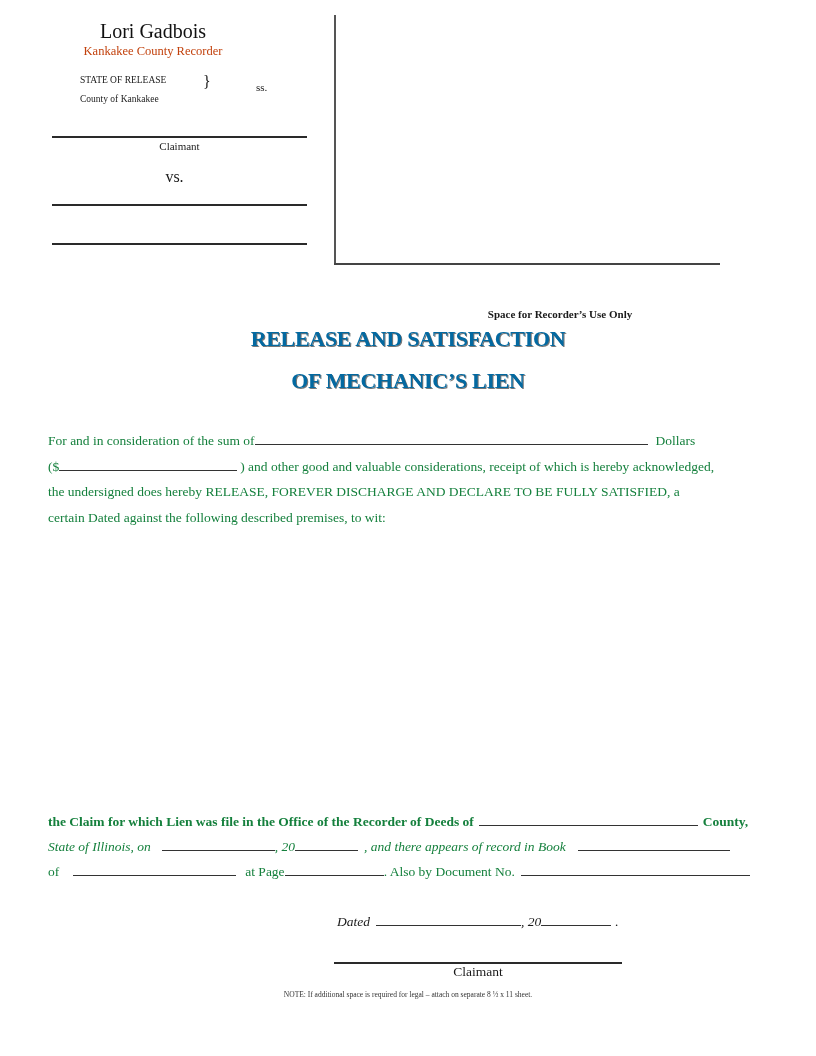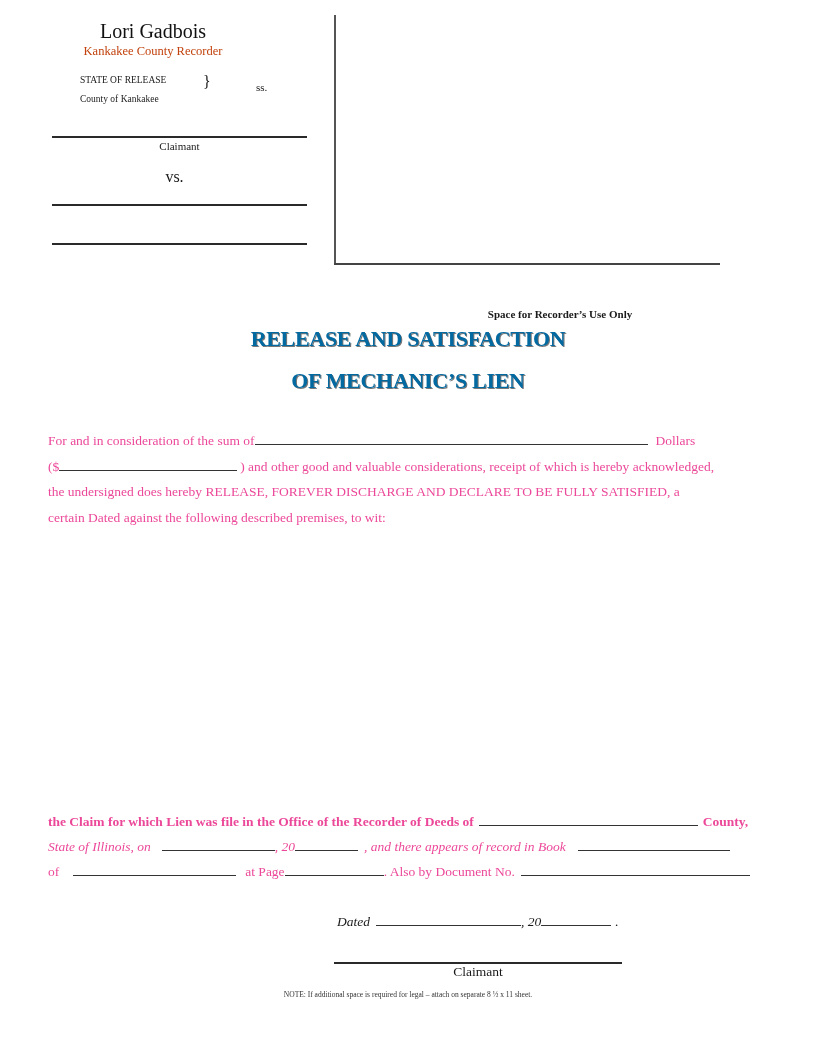--- a/index.html
+++ b/index.html
@@ -11,21 +11,21 @@
   .recorder-title { left: 0; width: 306px; top: 44px; text-align: center; font-size: 12.5px; color: #c2410c; }
   .state { left: 80px; top: 75px; font-size: 9.5px; }
   .county { left: 80px; top: 94px; font-size: 9.5px; }
   .brace { left: 203px; top: 74px; font-size: 16px; line-height: 16px; }
   .ss { left: 216px; top: 81px; font-size: 11px; margin-left: 40px; }
   .claimant-top { left: 52px; width: 255px; top: 140px; text-align: center; font-size: 11px; }
   .vs { left: 52px; width: 245px; top: 168px; text-align: center; font-size: 16px; }
   .recorder-space { left: 440px; width: 240px; top: 264px; text-align: center; font-size: 11px; font-weight: bold; margin-top: 44px; }
   .title { left: 0; width: 816px; text-align: center; font-size: 22px; font-weight: bold;
            text-shadow: 1px 1px 0 #777; letter-spacing: -0.3px; color: #0369a1; }
-  .body-line { left: 48px; font-size: 13.5px; white-space: nowrap; color: #ec4899; }
+  .body-line { left: 48px; font-size: 13.5px; white-space: nowrap; color: #15803d; }
   .blank { display: inline-block; border-bottom: 1.5px solid #333; height: 12px; vertical-align: baseline; }
   .note { left: 0; width: 816px; top: 990px; text-align: center; font-size: 7.5px; color: #333; }
   .dated { left: 337px; top: 913px; font-size: 13.5px; white-space: nowrap; font-style: italic; }
   .claimant-bottom { left: 334px; width: 288px; top: 964px; text-align: center; font-size: 13.5px; }
 </style>
 </head>
 <body>
 
 <div class="abs recorder-name">Lori Gadbois</div>
 <div class="abs recorder-title">Kankakee County Recorder</div>

